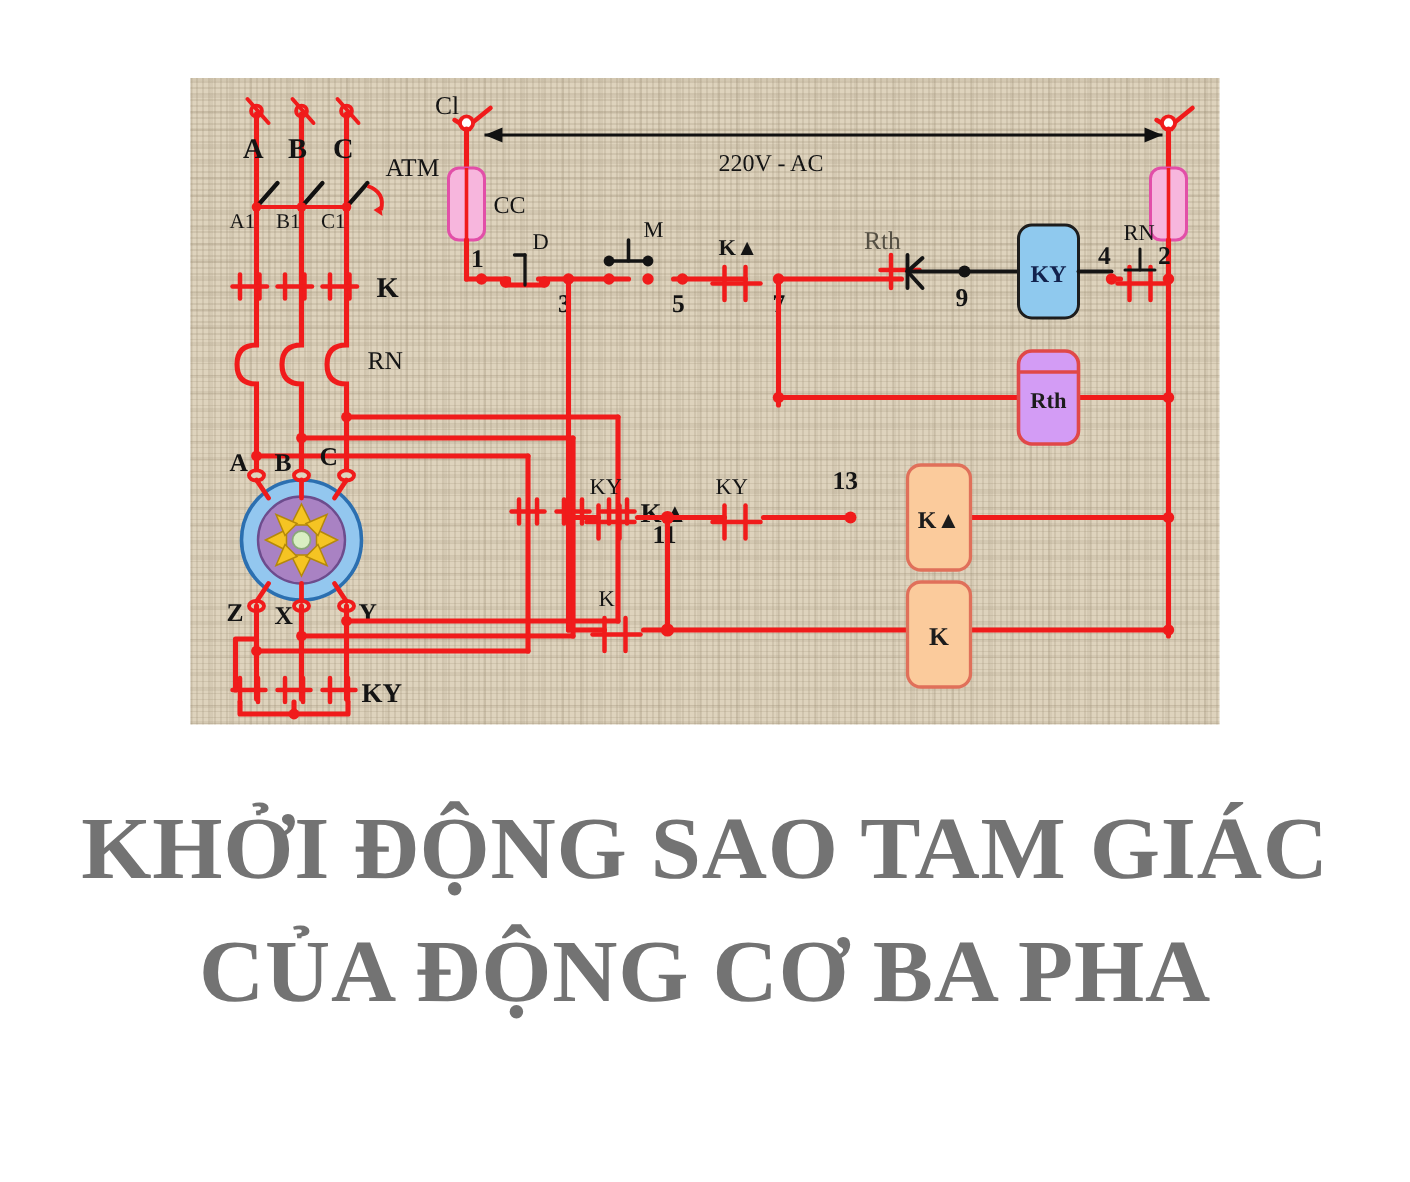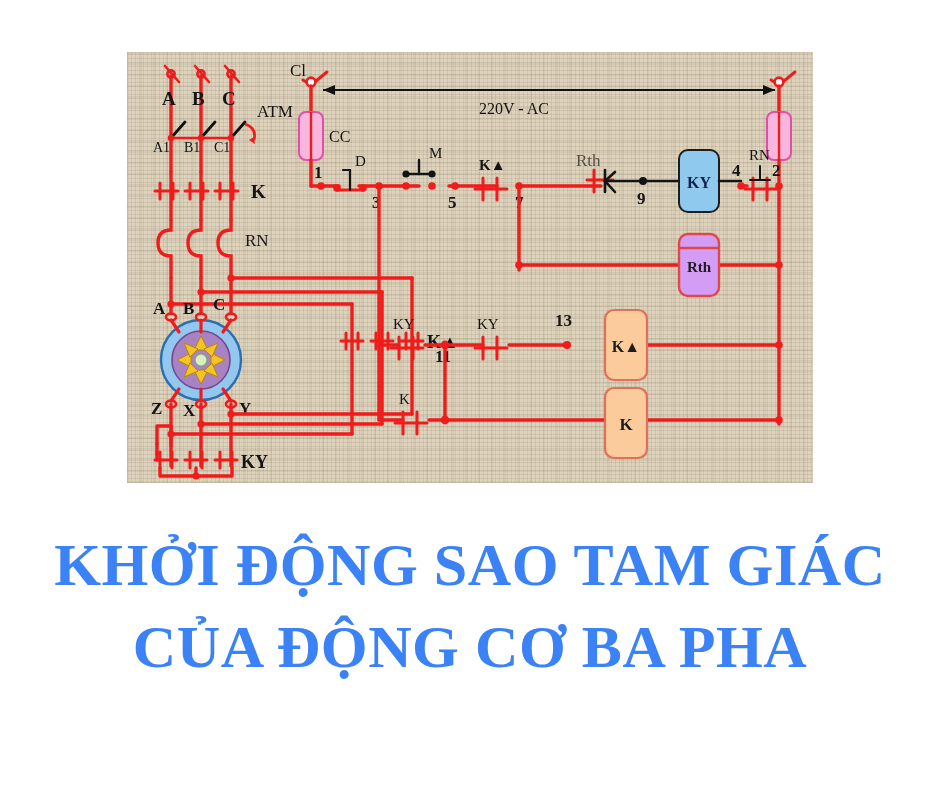--- a/index.html
+++ b/index.html
@@ -19,21 +19,21 @@
       repeating-linear-gradient(90deg, rgba(150,135,110,.20) 0 1px, rgba(255,255,255,0) 1px 4px),
       repeating-linear-gradient(0deg, rgba(120,105,80,.10) 0 2px, rgba(255,255,255,0) 2px 11px),
       repeating-linear-gradient(90deg, rgba(120,105,80,.09) 0 2px, rgba(255,255,255,0) 2px 13px);
     overflow:hidden;
   }
   #diagram-svg{display:block;width:686px;height:431px;}
 
   
   #caption{
     position:absolute;left:0;top:524px;width:940px;
-    text-align:center;color:#3b82f6;
+    text-align:center;color:#737373;
     font-family:"Liberation Serif", serif;
     font-weight:700;
     letter-spacing:.5px;
   }
   .caption-line{
     display:block;
     font-size:59px;
     line-height:82px;
     white-space:nowrap;
     transform:scaleX(1.02);

